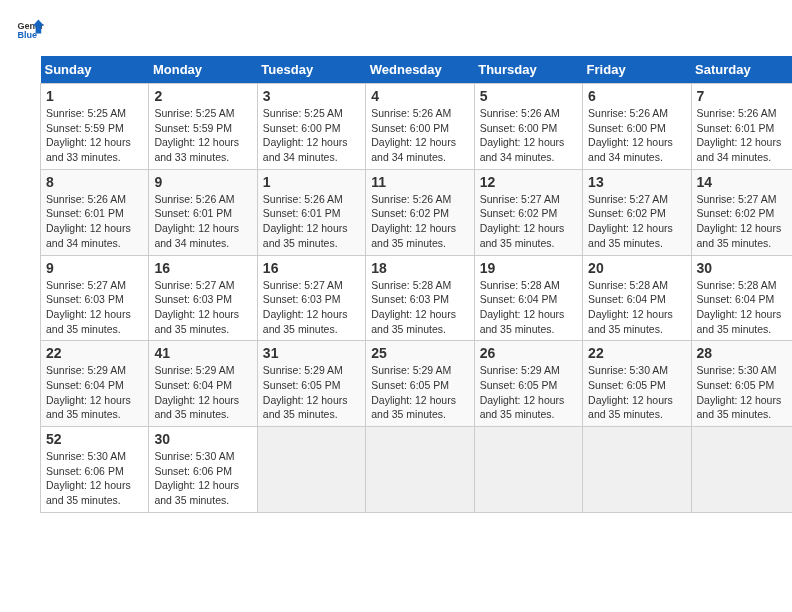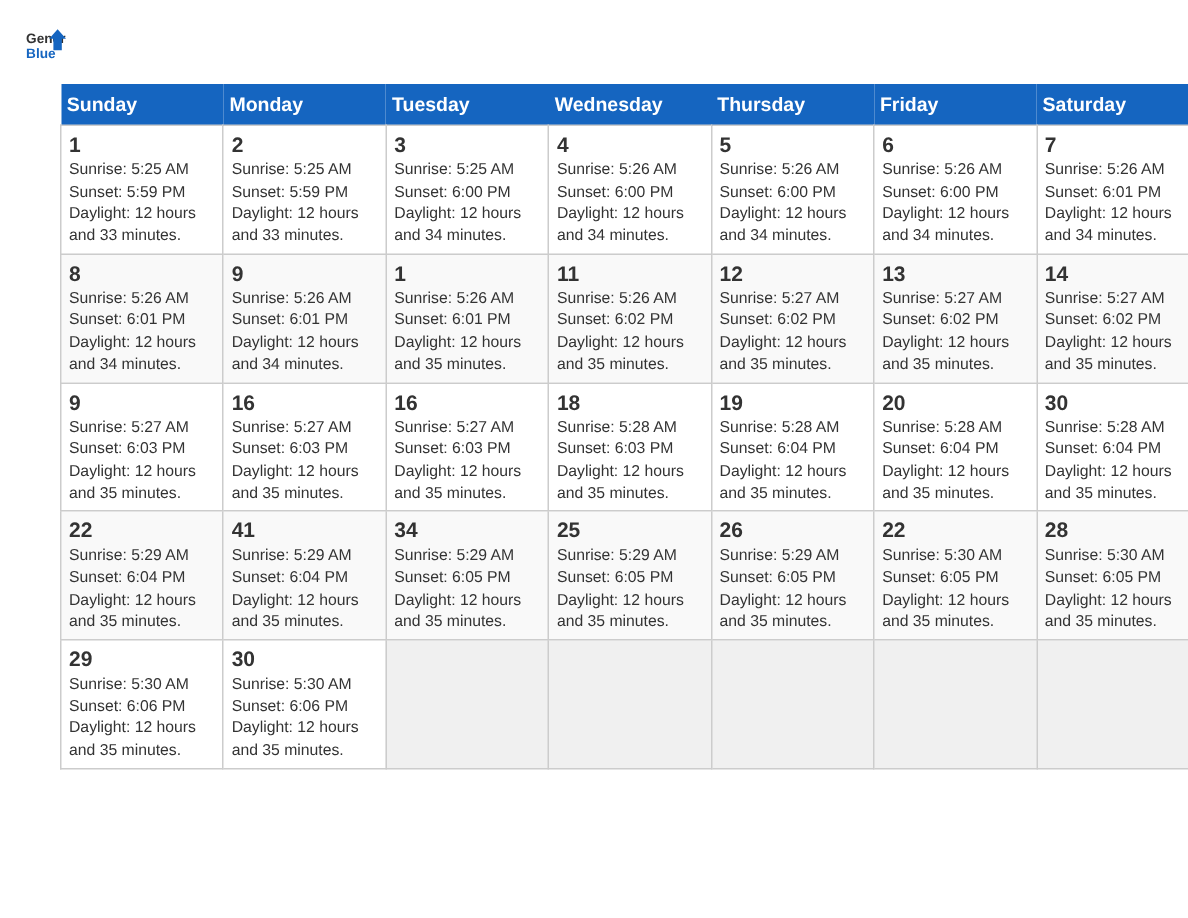--- a/index.html
+++ b/index.html
@@ -200,21 +200,21 @@
       <tr>
         <td>
           <span class="day-num">22</span>
           <div class="day-detail">Sunrise: 5:29 AM<br>Sunset: 6:04 PM<br>Daylight: 12 hours<br>and 35 minutes.</div>
         </td>
         <td>
           <span class="day-num">41</span>
           <div class="day-detail">Sunrise: 5:29 AM<br>Sunset: 6:04 PM<br>Daylight: 12 hours<br>and 35 minutes.</div>
         </td>
         <td>
-          <span class="day-num">34</span>
+          <span class="day-num">31</span>
           <div class="day-detail">Sunrise: 5:29 AM<br>Sunset: 6:05 PM<br>Daylight: 12 hours<br>and 35 minutes.</div>
         </td>
         <td>
           <span class="day-num">25</span>
           <div class="day-detail">Sunrise: 5:29 AM<br>Sunset: 6:05 PM<br>Daylight: 12 hours<br>and 35 minutes.</div>
         </td>
         <td>
           <span class="day-num">26</span>
           <div class="day-detail">Sunrise: 5:29 AM<br>Sunset: 6:05 PM<br>Daylight: 12 hours<br>and 35 minutes.</div>
         </td>
@@ -222,21 +222,21 @@
           <span class="day-num">22</span>
           <div class="day-detail">Sunrise: 5:30 AM<br>Sunset: 6:05 PM<br>Daylight: 12 hours<br>and 35 minutes.</div>
         </td>
         <td>
           <span class="day-num">28</span>
           <div class="day-detail">Sunrise: 5:30 AM<br>Sunset: 6:05 PM<br>Daylight: 12 hours<br>and 35 minutes.</div>
         </td>
       </tr>
       <tr>
         <td>
-          <span class="day-num">29</span>
+          <span class="day-num">52</span>
           <div class="day-detail">Sunrise: 5:30 AM<br>Sunset: 6:06 PM<br>Daylight: 12 hours<br>and 35 minutes.</div>
         </td>
         <td>
           <span class="day-num">30</span>
           <div class="day-detail">Sunrise: 5:30 AM<br>Sunset: 6:06 PM<br>Daylight: 12 hours<br>and 35 minutes.</div>
         </td>
         <td class="empty-cell"></td>
         <td class="empty-cell"></td>
         <td class="empty-cell"></td>
         <td class="empty-cell"></td>

